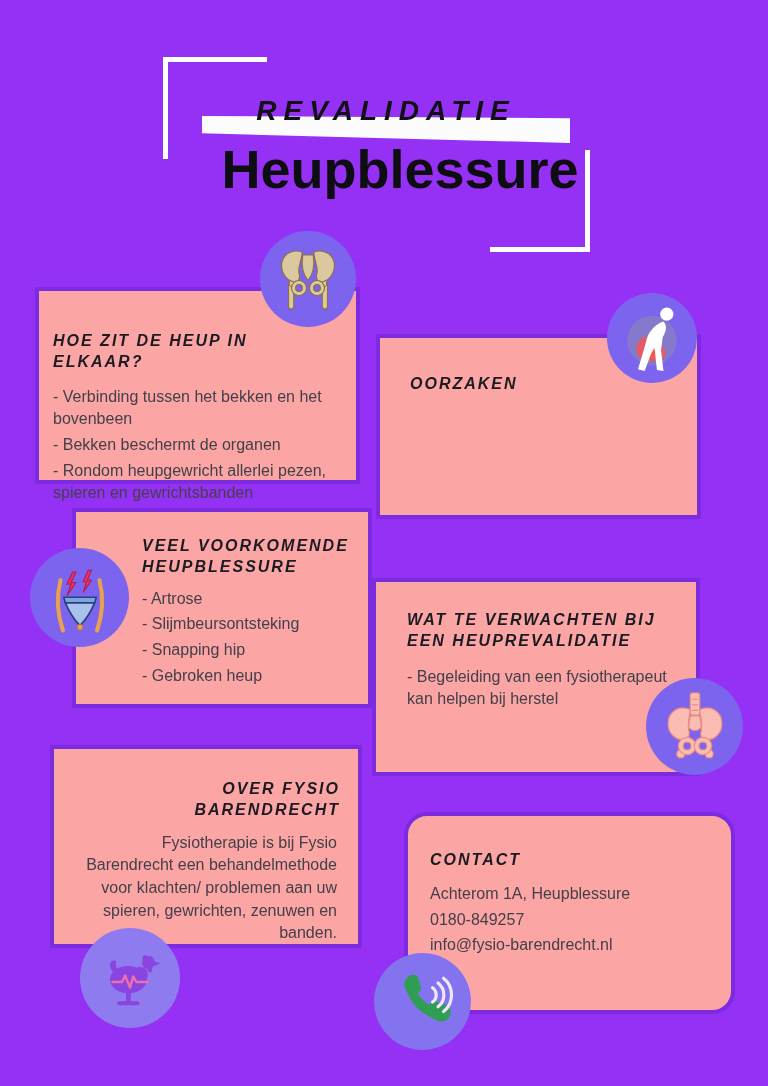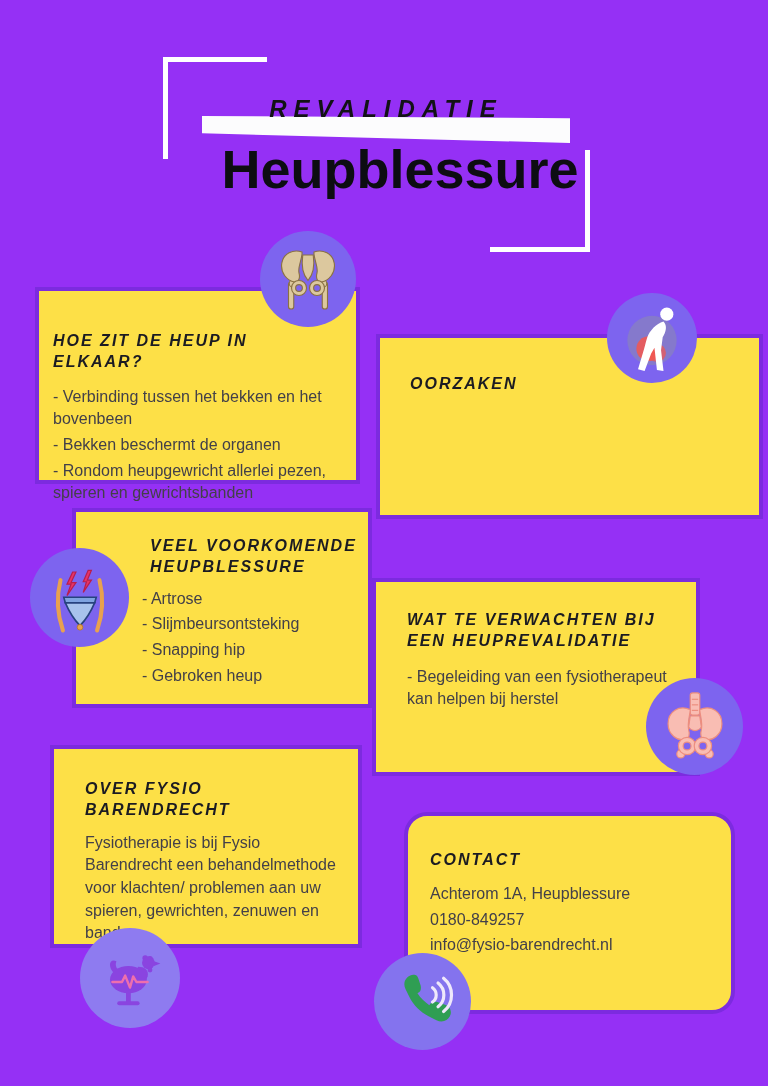--- a/index.html
+++ b/index.html
@@ -14,48 +14,48 @@
   #bracket-tl-v { left:163px; top:57px; width:5px;  height:102px; }
   #bracket-br-v { left:585px; top:150px; width:5px; height:102px; }
   #bracket-br-h { left:490px; top:247px; width:100px; height:5px; }
   #kicker-bar {
     position:absolute; left:202px; top:116px; width:368px; height:27px;
     background:#FCFCFD; z-index:1;
     clip-path:polygon(0 0, 100% 8%, 100% 100%, 0 64%);
   }
   #kicker {
     position:absolute; left:202px; top:95px; width:368px; z-index:2;
-    text-align:center; font-size:24px; font-style:italic; font-weight:900;
+    text-align:center; font-size:28px; font-style:italic; font-weight:900;
     letter-spacing:7px; color:#121216; white-space:nowrap;
   }
   #main-title {
     position:absolute; left:100px; top:138px; width:600px; z-index:2;
     text-align:center; font-size:54px; font-weight:800; color:#0d0d12;
     letter-spacing:0px;
   }
   
   .card {
     position:absolute; z-index:2; box-sizing:border-box;
-    background:#fde047; border:4px solid #7C2BDF;
+    background:#fca5a5; border:4px solid #7C2BDF;
   }
   .card-title {
     margin:0; font-style:italic; font-weight:800; font-size:16px;
     letter-spacing:2px; line-height:1.3; color:#1B1B22;
   }
   .card-body { font-size:16px; color:#434049; line-height:1.42; }
   .bullet { margin-bottom:3px; }
   #card-anatomy { left:35px;  top:287px; width:325px; height:197px; padding:40px 14px 0 14px; }
   #card-anatomy .card-title { max-width:240px; margin-bottom:13px; }
-  #card-causes  { left:376px; top:334px; width:387px; height:185px; padding:36px 22px 0 30px; }
+  #card-causes  { left:376px; top:334px; width:325px; height:185px; padding:36px 22px 0 30px; }
   #card-causes .card-title { margin-bottom:11px; }
   #card-common  { left:72px;  top:508px; width:300px; height:200px; padding:24px 10px 0 66px; }
-  #card-common .card-title { max-width:220px; margin-bottom:10px;margin-left:8px; }
+  #card-common .card-title { max-width:220px; margin-bottom:10px; }
   #card-expect  { left:372px; top:578px; width:328px; height:198px; padding:28px 22px 0 31px; }
   #card-expect .card-title { max-width:255px; margin-bottom:14px; }
-  #card-about   { left:50px;  top:745px; width:312px; height:203px; padding:30px 18px 0 31px; }
+  #card-about   { left:50px;  top:745px; width:312px; height:203px; padding:30px 18px 0 31px;text-align:right; }
   #card-about .card-title { margin-bottom:11px; }
   #card-about .card-body { max-width:252px; }
   #card-contact { left:404px; top:812px; width:331px; height:202px; padding:34px 16px 0 22px;border-radius:23px; }
   #card-contact .card-title { margin-bottom:12px; }
   
   .icon-circle {
     position:absolute; z-index:3; border-radius:50%;
     background:#7D64EF; display:flex; align-items:center; justify-content:center;
   }
   #circle-pelvis   { left:260px; top:231px; width:96px;  height:96px; }

